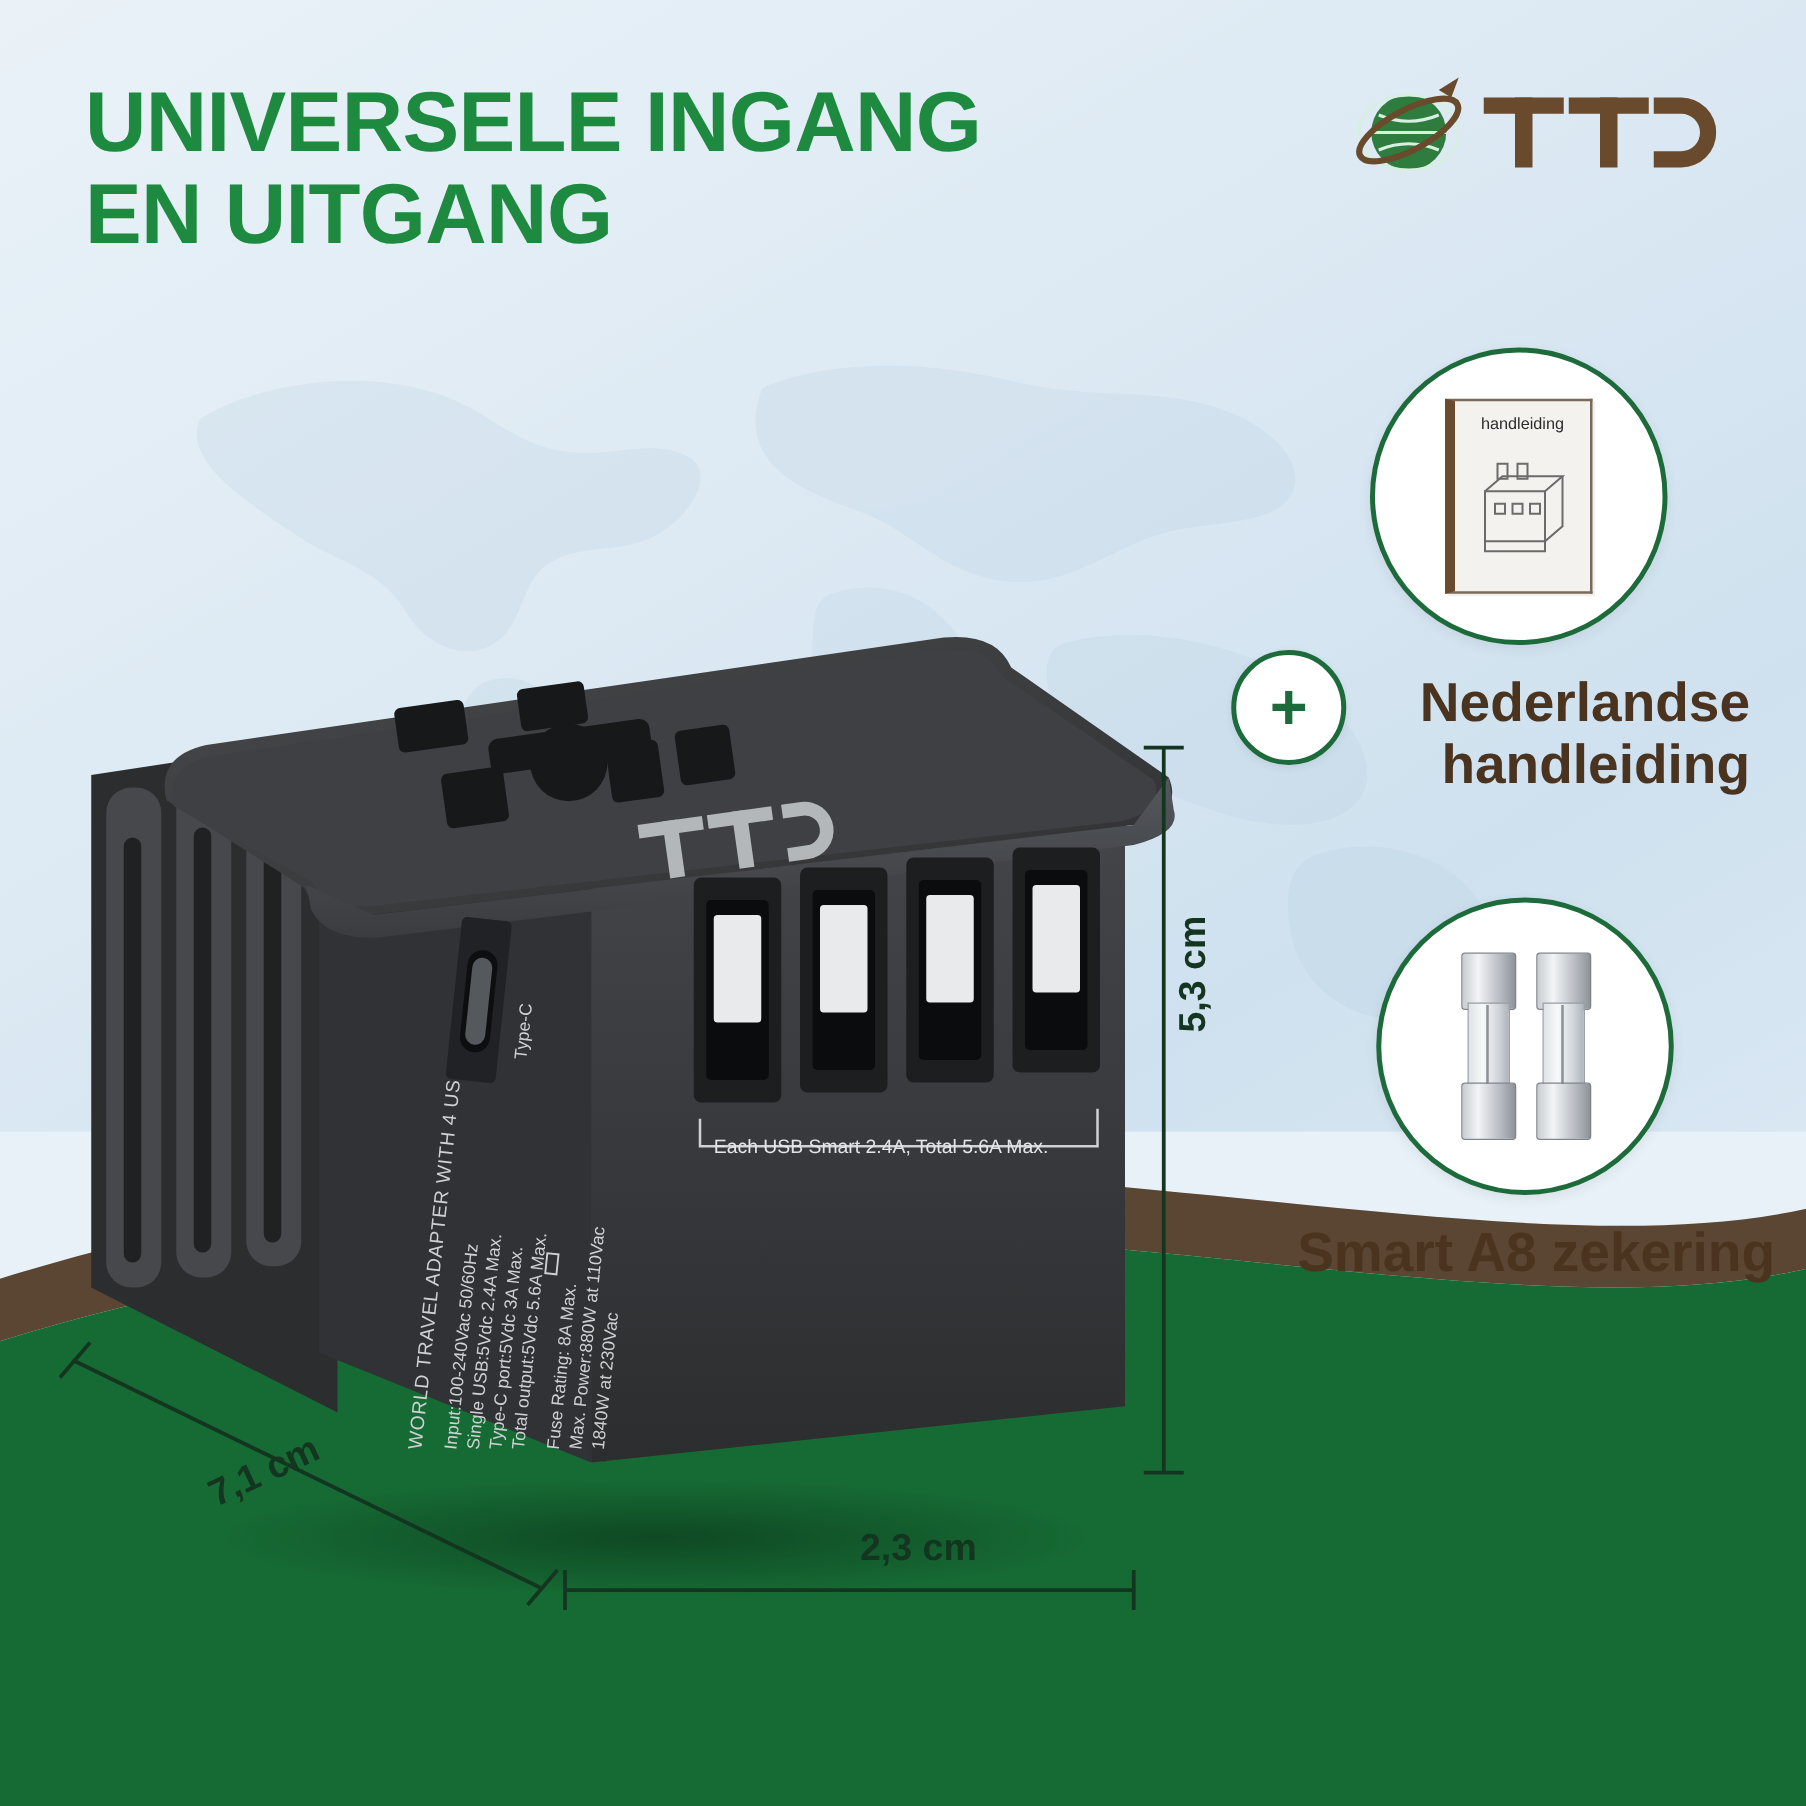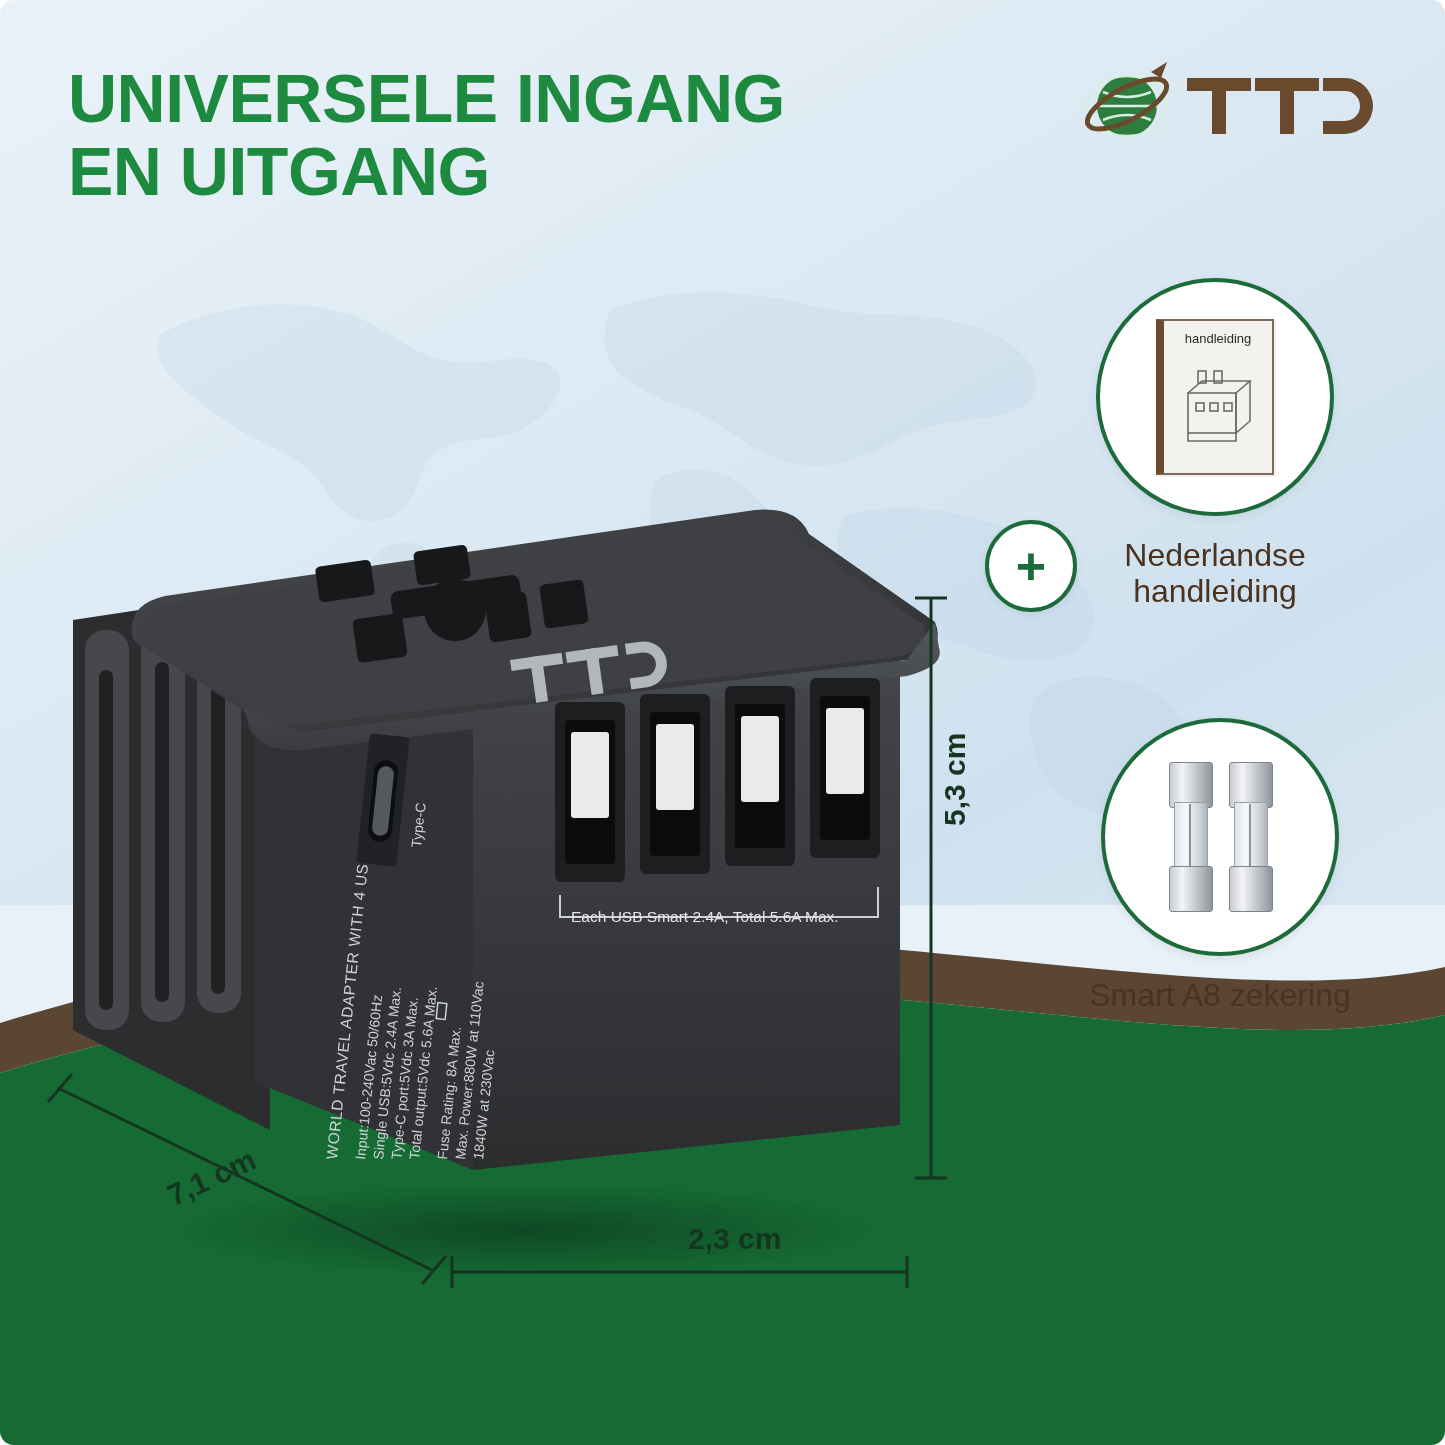--- a/index.html
+++ b/index.html
@@ -11,21 +11,20 @@
     height: 1445px;
     font-family: "Liberation Sans", sans-serif;
     overflow: hidden;
   }
   .stage {
     position: relative;
     width: 1445px;
     height: 1445px;
     background: linear-gradient(150deg, #eaf2f8 0%, #dce9f3 35%, #cfe1ef 60%, #e6f0f7 100%);
     overflow: hidden;
-    border-radius: 14px;
   }
   
   .map-watermark {
     position: absolute;
     left: 90px;
     top: 215px;
     width: 1230px;
     height: 720px;
     opacity: 0.33;
     pointer-events: none;
@@ -109,25 +108,26 @@
     background: #ffffff;
     border: 4px solid #1d6b3a;
     display: flex;
     align-items: center;
     justify-content: center;
     margin: 0 auto;
     box-shadow: 0 3px 10px rgba(0,0,0,0.07);
   }
   .feature-caption {
     margin-top: 22px;
-    font-weight: normal;
-    font-size: 32px;
+    font-weight: bold;
+    font-size: 44px;
     line-height: 1.12;
     color: #4a331f;
     white-space: pre-line;
+    text-align: right;
   }
   #feature-manual {
     left: 1030px;
     top: 278px;
     width: 370px;
   }
   #feature-fuse {
     left: 1020px;
     top: 718px;
     width: 400px;

